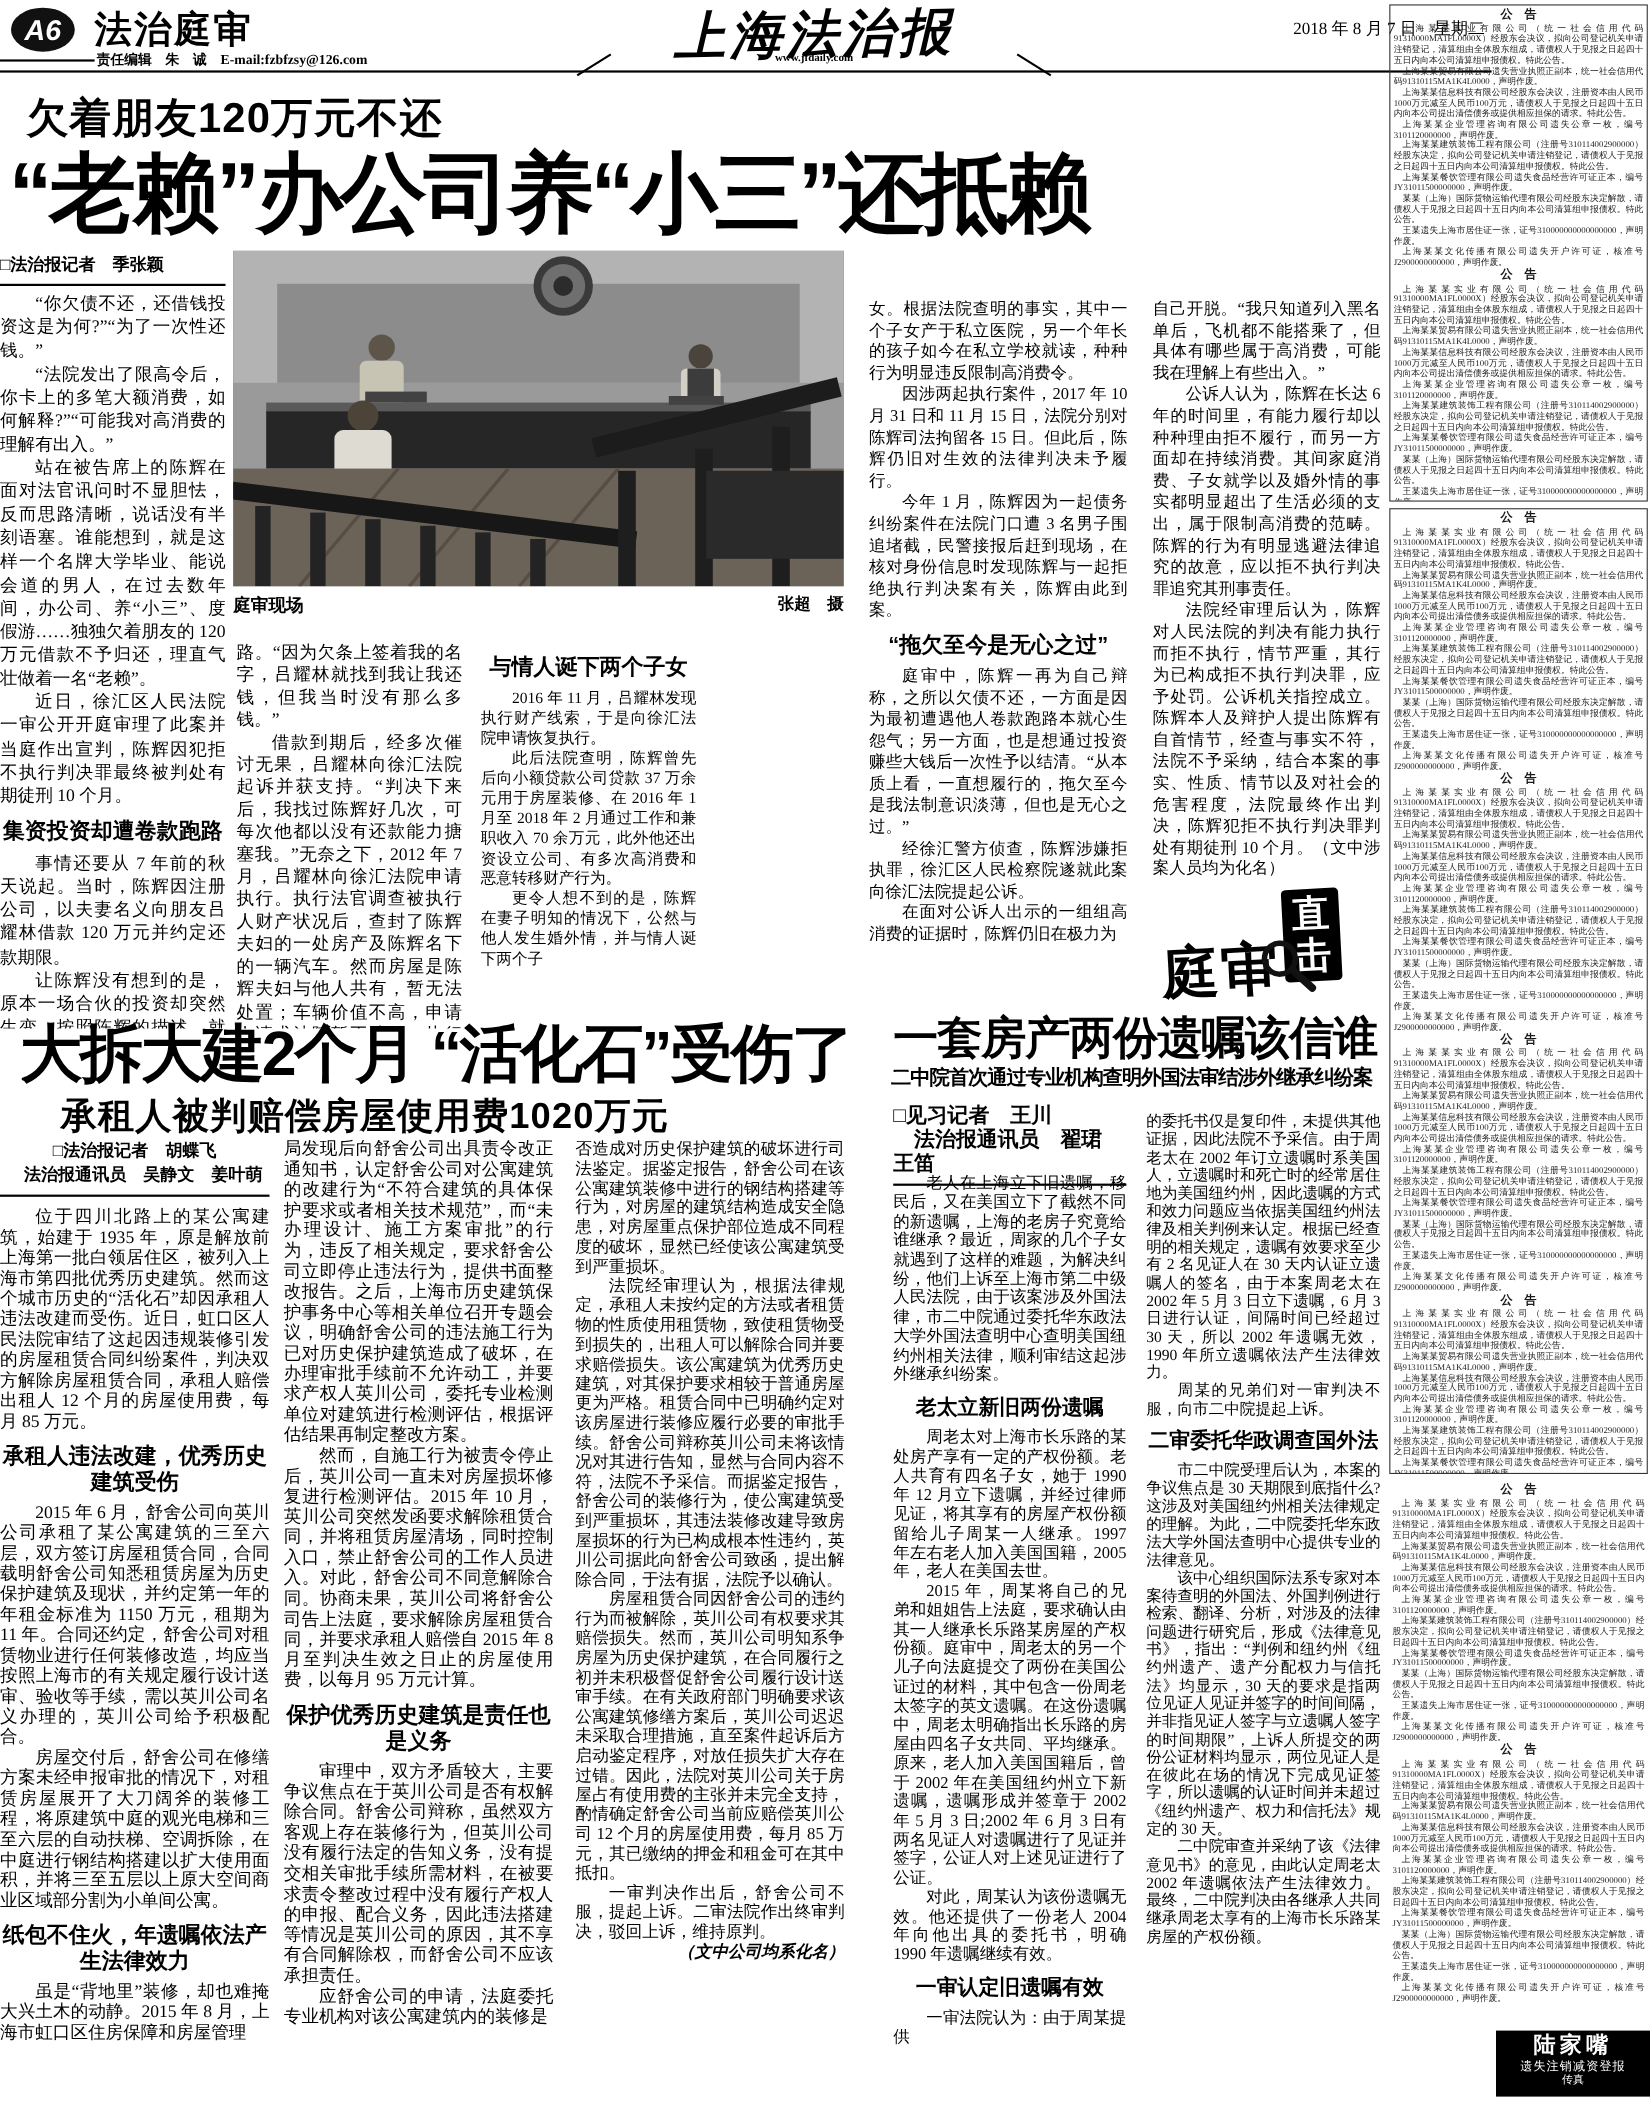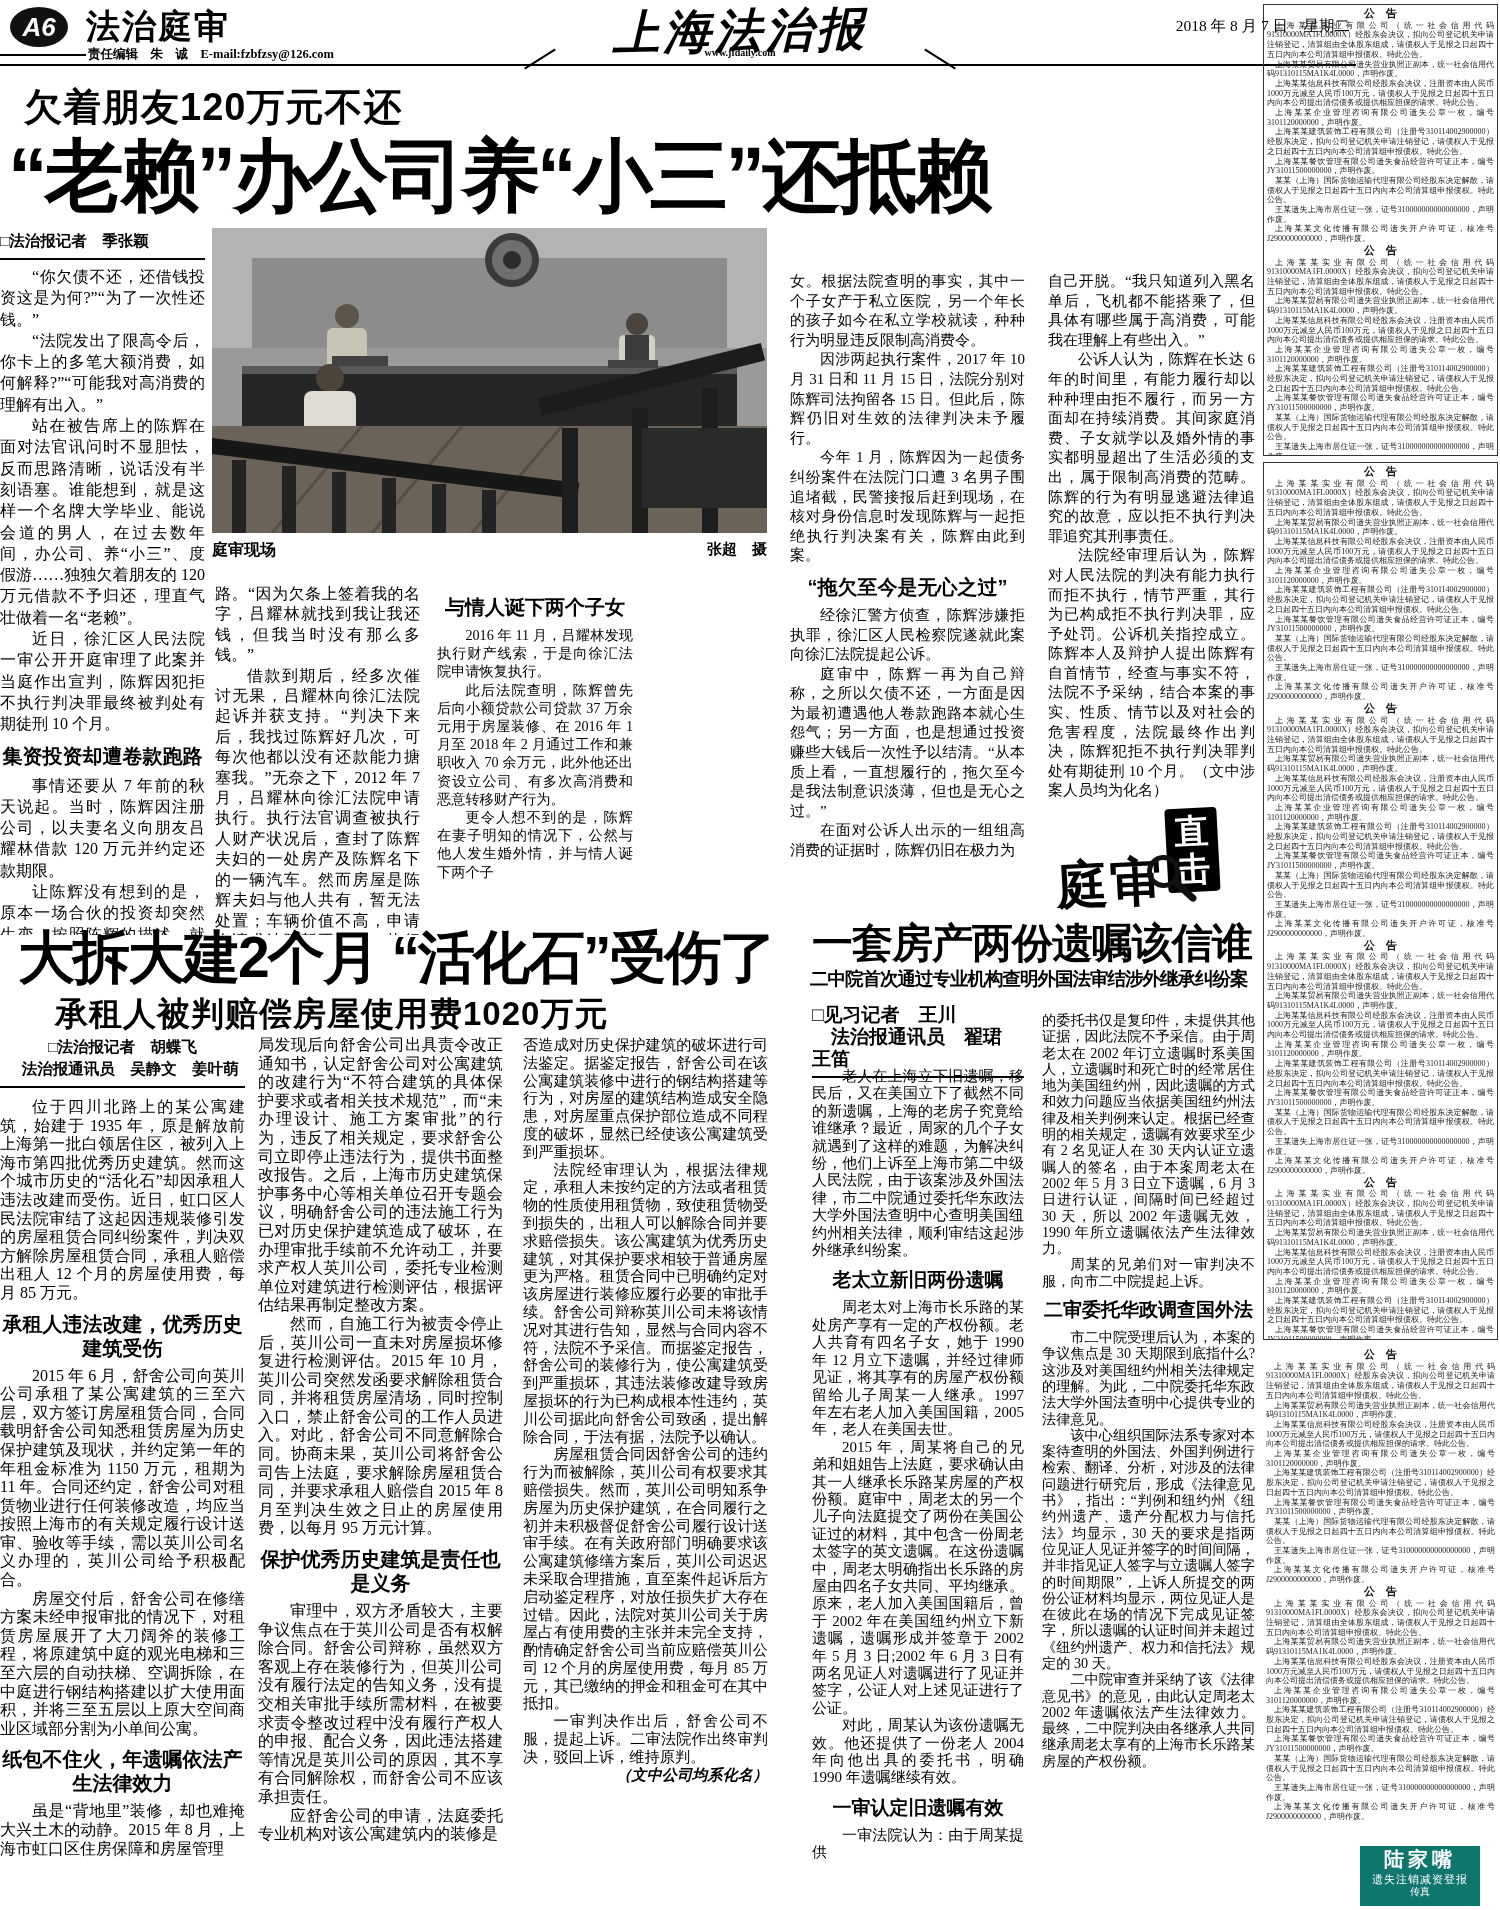--- a/index.html
+++ b/index.html
@@ -65,21 +65,21 @@
   
   #sidebar{left:1263px;top:0;width:237px;height:1910px;padding-left:33px;}
   .adbox{position:absolute;left:0;width:235px;border:1px solid #333;overflow:hidden;
          font-size:8px;line-height:9.7px;text-align:justify;color:#1a1a1a;padding:2px 3px;box-sizing:border-box;}
   .adplain{border:none;}
   .adbox p{margin:0;text-indent:1em;}
   .adbox h3{font-family:"Liberation Sans","DejaVu Sans",sans-serif;font-size:11px;text-align:center;margin:2px 0;}
   #adbox1{top:4px;height:452px;}
   #adbox2{top:462px;height:878px;}
   #adbox3{top:1346px;height:494px;}
-  #ad-footer{position:absolute;left:97px;top:1846px;width:120px;height:60px;background:#0f766e;color:#fff;
+  #ad-footer{position:absolute;left:97px;top:1846px;width:140px;height:60px;background:#000000;color:#fff;
              text-align:center;overflow:hidden;}
   #ad-footer .l1{font-size:20px;font-weight:900;letter-spacing:4px;line-height:26px;
                  font-family:"Liberation Sans","DejaVu Sans",sans-serif;}
   #ad-footer .l2{font-size:11px;line-height:14px;letter-spacing:1px;}
   #ad-footer .l3{font-size:10px;line-height:12px;}
 </style>
 </head>
 <body>
 
 <div id="paper">
@@ -164,22 +164,22 @@
       <h3>与情人诞下两个子女</h3>
       <p>2016 年 11 月，吕耀林发现执行财产线索，于是向徐汇法院申请恢复执行。</p>
       <p>此后法院查明，陈辉曾先后向小额贷款公司贷款 37 万余元用于房屋装修、在 2016 年 1 月至 2018 年 2 月通过工作和兼职收入 70 余万元，此外他还出资设立公司、有多次高消费和恶意转移财产行为。</p>
       <p>更令人想不到的是，陈辉在妻子明知的情况下，公然与他人发生婚外情，并与情人诞下两个子</p>
     </div>
   <div class="abs col a1c" id="a1-c4">
       <p class="cont">女。根据法院查明的事实，其中一个子女产于私立医院，另一个年长的孩子如今在私立学校就读，种种行为明显违反限制高消费令。</p>
       <p>因涉两起执行案件，2017 年 10 月 31 日和 11 月 15 日，法院分别对陈辉司法拘留各 15 日。但此后，陈辉仍旧对生效的法律判决未予履行。</p>
       <p>今年 1 月，陈辉因为一起债务纠纷案件在法院门口遭 3 名男子围追堵截，民警接报后赶到现场，在核对身份信息时发现陈辉与一起拒绝执行判决案有关，陈辉由此到案。</p>
       <h3>“拖欠至今是无心之过”</h3>
+      <p>庭审中，陈辉一再为自己辩称，之所以欠债不还，一方面是因为最初遭遇他人卷款跑路本就心生怨气；另一方面，也是想通过投资赚些大钱后一次性予以结清。“从本质上看，一直想履行的，拖欠至今是我法制意识淡薄，但也是无心之过。”</p>
       <p>经徐汇警方侦查，陈辉涉嫌拒执罪，徐汇区人民检察院遂就此案向徐汇法院提起公诉。</p>
-      <p>庭审中，陈辉一再为自己辩称，之所以欠债不还，一方面是因为最初遭遇他人卷款跑路本就心生怨气；另一方面，也是想通过投资赚些大钱后一次性予以结清。“从本质上看，一直想履行的，拖欠至今是我法制意识淡薄，但也是无心之过。”</p>
       <p>在面对公诉人出示的一组组高消费的证据时，陈辉仍旧在极力为</p>
     </div>
   <div class="abs col a1c" id="a1-c5">
       <p class="cont">自己开脱。“我只知道列入黑名单后，飞机都不能搭乘了，但具体有哪些属于高消费，可能我在理解上有些出入。”</p>
       <p>公诉人认为，陈辉在长达 6 年的时间里，有能力履行却以种种理由拒不履行，而另一方面却在持续消费。其间家庭消费、子女就学以及婚外情的事实都明显超出了生活必须的支出，属于限制高消费的范畴。陈辉的行为有明显逃避法律追究的故意，应以拒不执行判决罪追究其刑事责任。</p>
       <p>法院经审理后认为，陈辉对人民法院的判决有能力执行而拒不执行，情节严重，其行为已构成拒不执行判决罪，应予处罚。公诉机关指控成立。陈辉本人及辩护人提出陈辉有自首情节，经查与事实不符，法院不予采纳，结合本案的事实、性质、情节以及对社会的危害程度，法院最终作出判决，陈辉犯拒不执行判决罪判处有期徒刑 10 个月。（文中涉案人员均为化名）</p>
     </div>
 
   <div class="abs" id="stamp">
     <span class="big">庭审</span>

